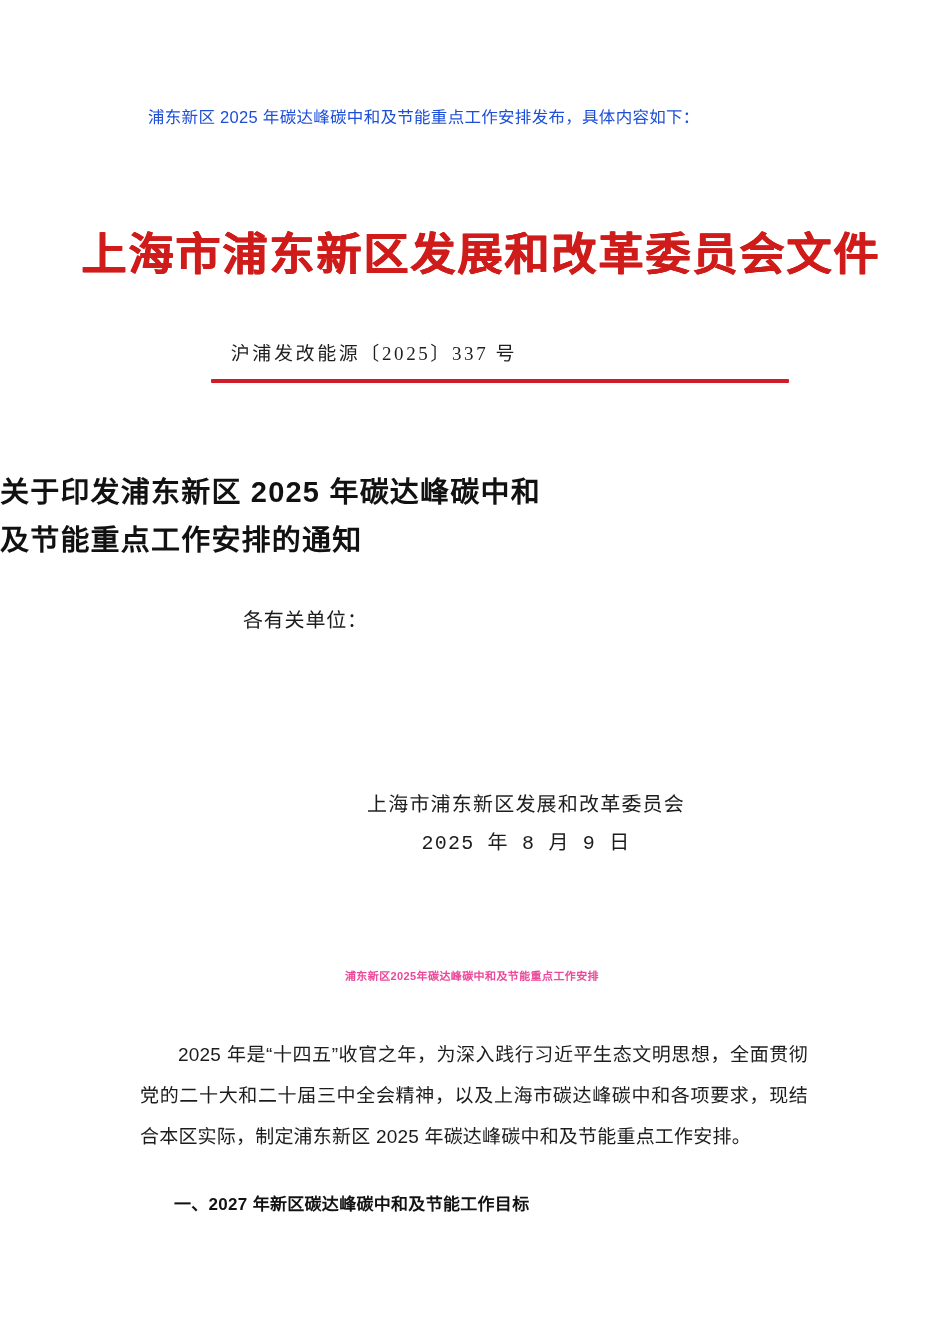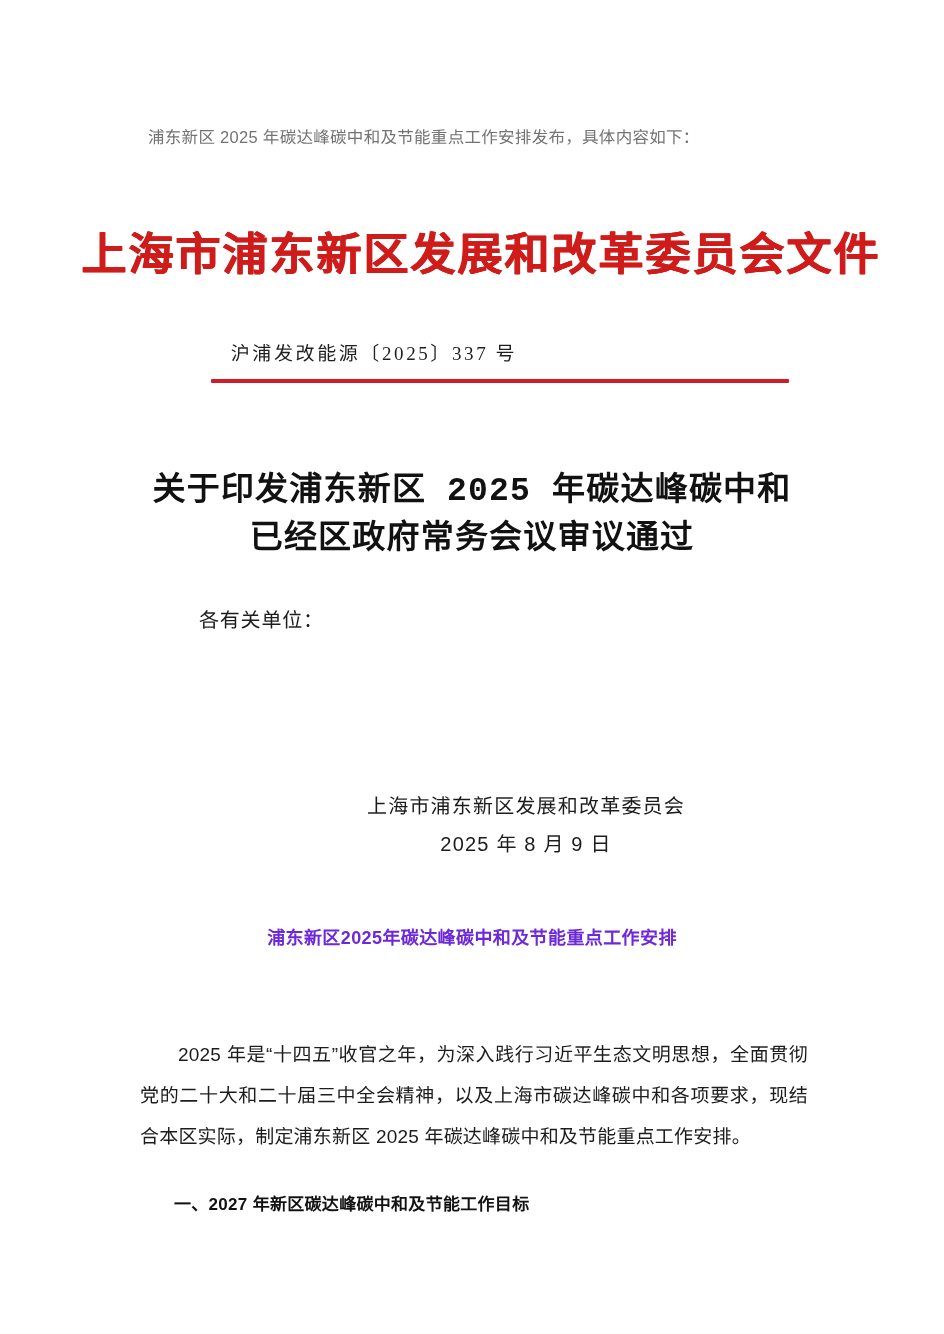--- a/index.html
+++ b/index.html
@@ -22,27 +22,27 @@
     position: relative;
     width: 944px;
     height: 1334px;
     box-sizing: border-box;
   }
 
   
   .intro-line {
     position: absolute;
     left: 148px;
-    top: 124px;
+    top: 104px;
     width: 660px;
     font-family: "Liberation Sans", "DejaVu Sans", sans-serif;
     font-size: 16.5px;
     line-height: 26px;
     letter-spacing: 0.3px;
-    color: #737373;
+    color: #1d4ed8;
     white-space: nowrap;
   }
 
   
   .masthead {
     position: absolute;
     left: 0;
     top: 226px;
     width: 944px;
     text-align: center;
@@ -84,79 +84,78 @@
     background: #cf1c28;
     border-radius: 1px;
   }
 
   
   .doc-heading {
     position: absolute;
     left: 0;
     top: 468px;
     width: 944px;
-    text-align: center;
-    font-family: Liberation Mono, monospace;
-    font-weight: 700;
-    font-size: 33px;
+    font-family: Liberation Sans, sans-serif;
+    font-weight: 700;
+    font-size: 29px;
     line-height: 48px;
     letter-spacing: 1.2px;
     color: #111111;
   }
   .doc-heading .hl { display: block; white-space: nowrap; }
 
   
   .notice-body {
     position: absolute;
     left: 199px;
     top: 600px;
     width: 610px;
     font-family: "Liberation Serif", "DejaVu Serif", serif;
     font-size: 20px;
     line-height: 41px;
     letter-spacing: 0.8px;
     color: #1c1c1c;
   }
-  .notice-body .salutation { display: block; }
+  .notice-body .salutation { display: block; margin-left: 44px; }
   .notice-body .para {
     display: block;
     text-indent: 2em;
     text-align: justify;
     text-justify: inter-ideograph;
   }
 
   
   .signature {
     position: absolute;
     left: 199px;
     top: 787px;
     width: 610px;
-    font-family: Liberation Sans, sans-serif;
+    font-family: Liberation Mono, monospace;
     font-size: 20px;
     line-height: 38px;
     letter-spacing: 1.2px;
     color: #1c1c1c;
     text-align: center;
   }
   .signature .sig-org { display: block; padding-left: 44px; }
   .signature .sig-date { display: block; padding-left: 44px; }
 
   
   .attachment-title {
     position: absolute;
     left: 0;
-    top: 924px;
-    width: 944px;
-    text-align: center;
-    font-family: "Liberation Sans", "DejaVu Sans", sans-serif;
-    font-weight: 700;
-    font-size: 18px;
+    top: 962px;
+    width: 944px;
+    text-align: center;
+    font-family: "Liberation Sans", "DejaVu Sans", sans-serif;
+    font-weight: 700;
+    font-size: 11px;
     line-height: 28px;
     letter-spacing: 0.4px;
-    color: #6d28d9;
+    color: #ec4899;
   }
 
   
   .attachment-body {
     position: absolute;
     left: 140px;
     top: 1034px;
     width: 668px;
     font-family: "Liberation Sans", "DejaVu Sans", sans-serif;
     font-size: 19px;
@@ -193,21 +192,21 @@
   <div class="masthead">
     <span class="masthead-title">上海市浦东新区发展和改革委员会文件</span>
   </div>
 
   <div class="doc-number">沪浦发改能源〔2025〕337 号</div>
 
   <div class="red-rule"></div>
 
   <div class="doc-heading">
     <span class="hl">关于印发浦东新区 2025 年碳达峰碳中和</span>
-    <span class="hl">已经区政府常务会议审议通过</span>
+    <span class="hl">及节能重点工作安排的通知</span>
   </div>
 
   <div class="notice-body">
     <span class="salutation">各有关单位：</span>
   </div>
 
   <div class="signature">
     <span class="sig-org">上海市浦东新区发展和改革委员会</span>
     <span class="sig-date">2025 年 8 月 9 日</span>
   </div>

